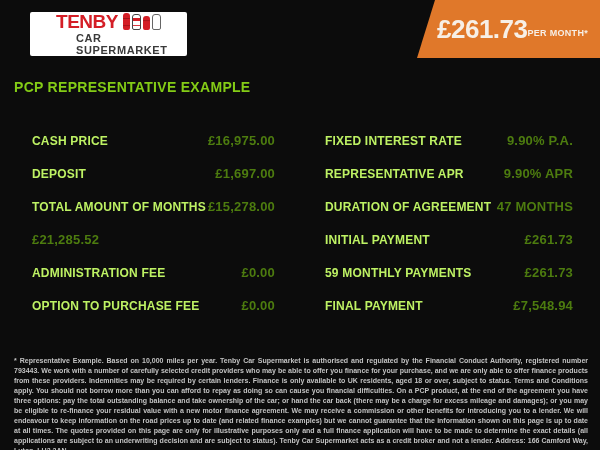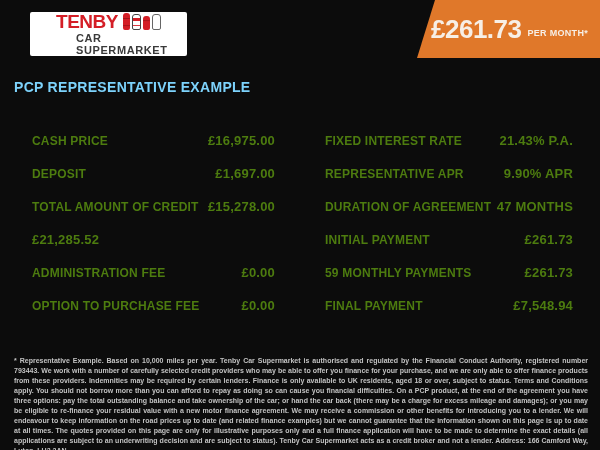--- a/index.html
+++ b/index.html
@@ -35,33 +35,33 @@
     background:#e0782a;
     clip-path:polygon(18px 0,100% 0,100% 100%,0 100%);
     display:flex;align-items:center;justify-content:flex-end;
     padding-right:12px;box-sizing:border-box;
   }
   .price-amount{
     color:#f7efe6;font-weight:bold;font-size:26px;letter-spacing:-0.5px;
   }
   .price-per{
     color:#f7efe6;font-weight:bold;font-size:9px;letter-spacing:0.3px;
-    margin-left:6px;margin-top:8px;
+    margin-top:8px;
   }
   
   .page-title{
     position:absolute;left:14px;top:79px;
-    color:#7dd3fc;font-weight:bold;font-size:14px;letter-spacing:0.3px;
+    color:#84cc16;font-weight:bold;font-size:14px;letter-spacing:0.3px;
   }
   
   .table{position:absolute;top:124px;}
   .table.left{left:32px;width:243px;}
   .table.right{left:325px;width:248px;}
   .row{height:33px;display:flex;align-items:center;justify-content:space-between;}
-  .lbl{color:#4d7c0f;font-weight:bold;font-size:12px;letter-spacing:0.2px;white-space:nowrap;}
+  .lbl{color:#bef264;font-weight:bold;font-size:12px;letter-spacing:0.2px;white-space:nowrap;}
   .val{color:#4d7c0f;font-weight:bold;font-size:13px;letter-spacing:0.2px;white-space:nowrap;text-align:right;}
   
   .disclaimer{
     position:absolute;left:14px;top:356px;width:574px;
     color:#c2c2c2;font-weight:bold;font-size:7px;line-height:10px;
     text-align:justify;
   }
 </style>
 </head>
 <body>
@@ -91,40 +91,40 @@
   <div class="table left">
     <div class="row">
       <span class="lbl">CASH PRICE</span>
       <span class="val">£16,975.00</span>
     </div>
     <div class="row">
       <span class="lbl">DEPOSIT</span>
       <span class="val">£1,697.00</span>
     </div>
     <div class="row">
-      <span class="lbl">TOTAL AMOUNT OF CREDIT</span>
+      <span class="lbl">TOTAL AMOUNT OF MONTHS</span>
       <span class="val">£15,278.00</span>
     </div>
     <div class="row">
       <span class="val">£21,285.52</span>
     </div>
     <div class="row">
       <span class="lbl">ADMINISTRATION FEE</span>
       <span class="val">£0.00</span>
     </div>
     <div class="row">
       <span class="lbl">OPTION TO PURCHASE FEE</span>
       <span class="val">£0.00</span>
     </div>
   </div>
 
   <div class="table right">
     <div class="row">
       <span class="lbl">FIXED INTEREST RATE</span>
-      <span class="val">21.43% P.A.</span>
+      <span class="val">9.90% P.A.</span>
     </div>
     <div class="row">
       <span class="lbl">REPRESENTATIVE APR</span>
       <span class="val">9.90% APR</span>
     </div>
     <div class="row">
       <span class="lbl">DURATION OF AGREEMENT</span>
       <span class="val">47 MONTHS</span>
     </div>
     <div class="row">

